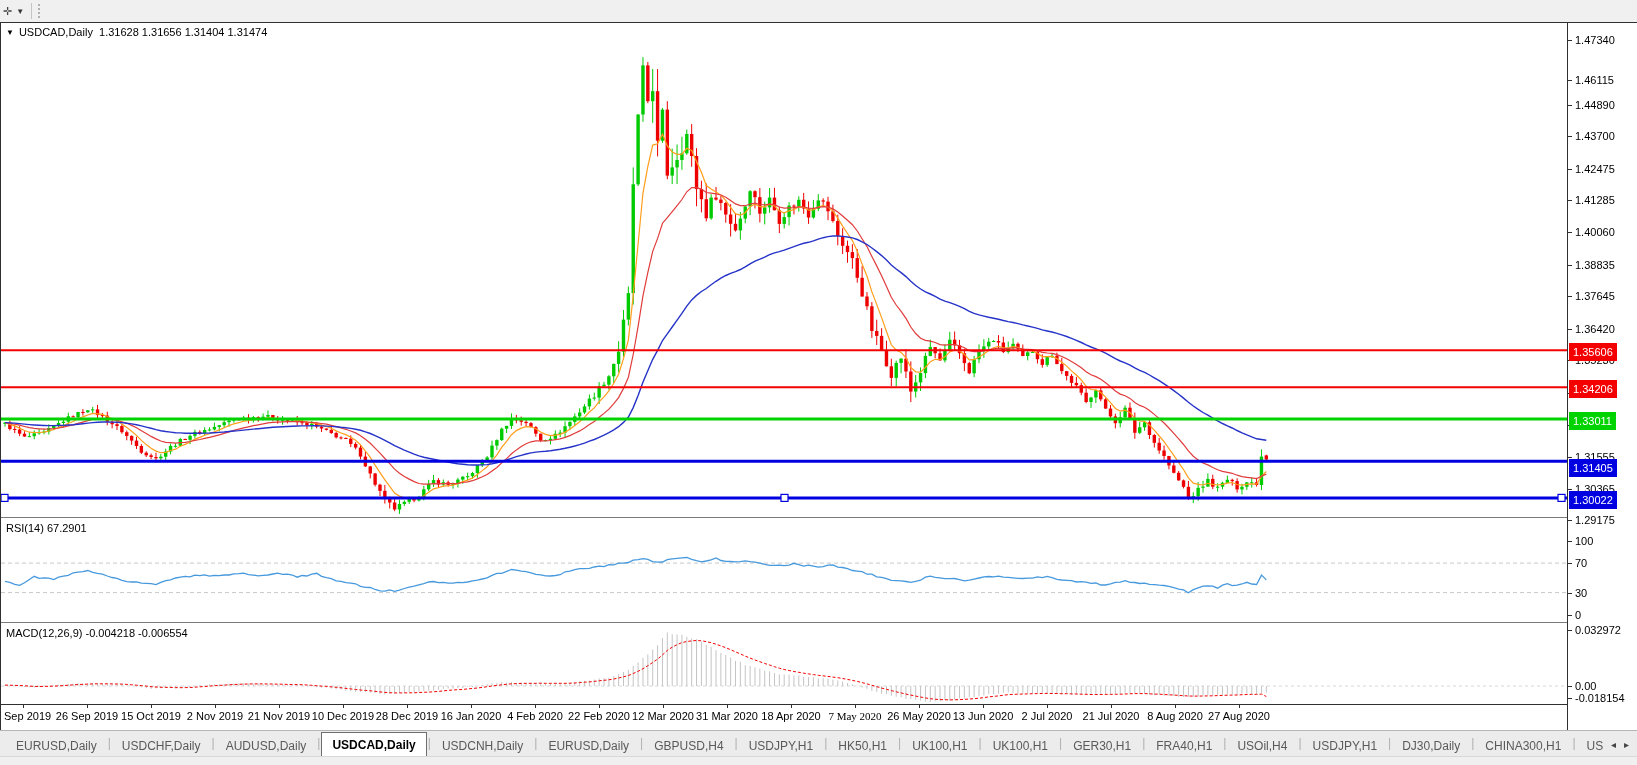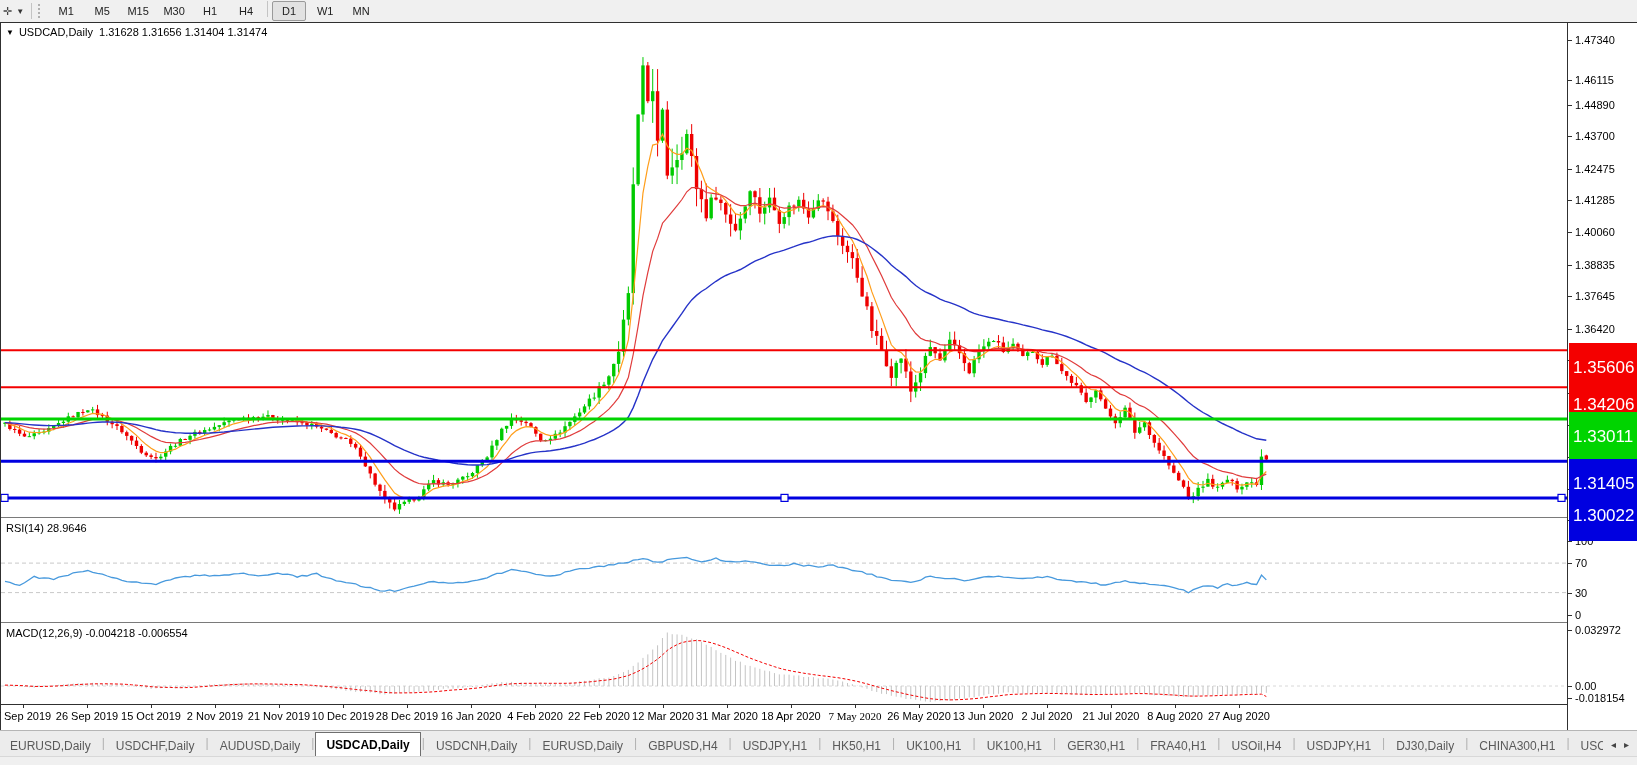--- a/index.html
+++ b/index.html
@@ -24,58 +24,46 @@
   .pane-sep{position:absolute;left:0;width:1566px;height:2px;background:#fff;border-top:1px solid #7a7a7a;box-sizing:border-box;}
   #sep1{top:494px;} #sep2{top:599px;}
   #date-strip{position:absolute;left:0;top:681px;width:1566px;height:26px;border-top:1px solid #303030;background:#fff;}
   .date-label{position:absolute;top:5px;transform:translateX(-50%);font-size:11px;color:#000;white-space:nowrap;}
   .date-tick{position:absolute;top:0;width:1px;height:3px;background:#303030;}
 
   
   #axis{position:absolute;left:1566px;top:0;width:71px;height:707px;background:#fff;border-left:1px solid #303030;box-sizing:border-box;}
   .tick{position:absolute;left:7px;font-size:11px;color:#000;white-space:nowrap;}
   .tick::before{content:"";position:absolute;left:-7px;top:6px;width:4px;height:1px;background:#303030;}
-  .price-flag{position:absolute;left:1px;height:14px;line-height:14px;padding:18px 4px;font-size:17px;color:#fff;white-space:nowrap;}
+  .price-flag{position:absolute;left:1px;height:14px;line-height:14px;padding:2px 4px;font-size:11px;color:#fff;white-space:nowrap;}
 
   
   .pane-label{position:absolute;left:5px;top:3px;font-size:11px;color:#000;white-space:nowrap;z-index:5;}
   #main-title{display:flex;align-items:center;gap:5px;}
   #main-title .caret{font-size:8px;color:#000;}
 
   
   #tabbar{position:absolute;left:0;top:730px;width:1637px;height:26px;background:#ececec;border-top:1px solid #b5b5b5;display:flex;align-items:flex-end;font-size:12px;color:#5a5a5a;}
-  #tabs{display:flex;align-items:flex-end;height:29px;padding-left:0;flex:1;overflow:hidden;}
+  #tabs{display:flex;align-items:flex-end;height:29px;padding-left:6px;flex:1;overflow:hidden;}
   .tab{height:21px;line-height:21px;padding:0 10px;white-space:nowrap;cursor:default;}
   .tab.active{background:#fff;color:#000;border:1px solid #6e6e6e;border-bottom:none;height:24px;line-height:24px;font-weight:bold;}
   .tab-sep{color:#b0b0b0;align-self:center;padding:0 1px;}
   #tab-scroll{display:flex;align-items:center;gap:8px;padding:0 8px;color:#444;font-size:10px;height:26px;}
   #bottomstrip{position:absolute;left:0;top:756px;width:1637px;height:9px;background:#f0f0f0;border-top:1px solid #d8d8d8;}
   svg{display:block;}
 </style>
 </head>
 <body>
 <div id="app">
 
   <div id="toolbar">
     <span class="tb-icon">✛</span>
     <span class="tb-caret">▼</span>
     <span class="tb-sep"></span>
     <span class="tb-grip"></span>
-    <span id="tf-buttons" style="display:flex;">
-        <span class="tf-btn">M1</span>
-        <span class="tf-btn">M5</span>
-        <span class="tf-btn">M15</span>
-        <span class="tf-btn">M30</span>
-        <span class="tf-btn">H1</span>
-        <span class="tf-btn">H4</span>
-        <span class="tb-sep"></span>
-        <span class="tf-btn active">D1</span>
-        <span class="tf-btn">W1</span>
-        <span class="tf-btn">MN</span>
-      </span>
   </div>
 
   <div id="chartwin">
     <div id="pane-main" class="pane">
       <div class="pane-label" id="main-title">
         <span class="caret">▼</span>
         <span><span>USDCAD,Daily</span>&nbsp;&nbsp;<span>1.31628</span> <span>1.31656</span> <span>1.31404</span> <span>1.31474</span></span>
       </div>
       <div id="svg-main">
           <svg width="1566" height="494" viewBox="0 0 1566 494">
@@ -608,21 +596,21 @@
             <line x1="0" y1="438.3" x2="1566" y2="438.3" stroke="#0000e0" stroke-width="3"></line>
             <line x1="0" y1="474.9" x2="1566" y2="474.9" stroke="#0000e0" stroke-width="3"></line>
             <rect x="0" y="471.4" width="7" height="7" fill="#ffffff" stroke="#0000e0" stroke-width="1.2"></rect>
             <rect x="780" y="471.4" width="7" height="7" fill="#ffffff" stroke="#0000e0" stroke-width="1.2"></rect>
             <rect x="1557" y="471.4" width="7" height="7" fill="#ffffff" stroke="#0000e0" stroke-width="1.2"></rect>
           </svg>
         </div>
     </div>
     <div id="sep1" class="pane-sep"></div>
     <div id="pane-rsi" class="pane">
-      <div class="pane-label">RSI(14) 28.9646</div>
+      <div class="pane-label">RSI(14) 67.2901</div>
       <div id="svg-rsi">
           <svg width="1566" height="103" viewBox="0 0 1566 103">
             <line x1="0" y1="44.1" x2="1566" y2="44.1" stroke="#c8c8c8" stroke-width="1" stroke-dasharray="4,3"></line>
             <line x1="0" y1="73.6" x2="1566" y2="73.6" stroke="#c8c8c8" stroke-width="1" stroke-dasharray="4,3"></line>
             <polyline points="4.0,62.4 8.9,63.4 13.7,65.4 18.6,66.4 23.5,63.8 28.4,60.5 33.2,57.3 38.1,59.4 43.0,58.8 47.8,59.2 52.7,60.6 57.6,58.2 62.4,57.1 67.3,56.4 72.2,53.8 77.0,53.2 81.9,52.6 86.8,51.5 91.7,53.4 96.5,54.4 101.4,55.2 106.3,57.0 111.1,58.5 116.0,59.4 120.9,61.3 125.8,62.6 130.6,63.0 135.5,62.9 140.4,64.2 145.2,64.3 150.1,64.7 155.0,65.6 159.8,63.3 164.7,61.6 169.6,60.9 174.5,59.0 179.3,58.1 184.2,57.4 189.1,57.8 193.9,56.1 198.8,56.6 203.7,55.8 208.5,57.2 213.4,56.3 218.3,56.6 223.2,56.0 228.0,56.0 232.9,54.9 237.8,54.7 242.6,54.2 247.5,55.7 252.4,56.1 257.2,56.8 262.1,56.4 267.0,56.0 271.9,55.0 276.7,54.1 281.6,55.4 286.5,55.1 291.3,56.0 296.2,58.2 301.1,56.5 305.9,57.0 310.8,55.2 315.7,54.3 320.6,57.3 325.4,58.7 330.3,59.6 335.2,61.9 340.0,62.3 344.9,63.7 349.8,64.1 354.6,64.8 359.5,67.4 364.4,68.4 369.3,68.5 374.1,70.5 379.0,71.8 383.9,72.1 388.7,70.9 393.6,72.3 398.5,71.2 403.3,69.5 408.2,68.1 413.1,67.1 417.9,65.8 422.8,64.6 427.7,63.0 432.6,62.5 437.4,63.7 442.3,63.4 447.2,64.2 452.0,64.2 456.9,63.4 461.8,63.6 466.7,63.0 471.5,61.9 476.4,61.2 481.3,60.0 486.1,58.8 491.0,56.4 495.9,54.3 500.7,54.3 505.6,52.4 510.5,50.5 515.4,51.1 520.2,52.2 525.1,52.7 530.0,53.8 534.8,55.4 539.7,55.8 544.6,56.9 549.4,57.0 554.3,56.5 559.2,55.7 564.1,52.8 568.9,52.1 573.8,50.6 578.7,49.7 583.5,49.6 588.4,49.4 593.3,48.0 598.1,47.1 603.0,47.7 607.9,45.7 612.8,45.8 617.6,44.2 622.5,44.1 627.4,43.5 632.2,41.1 637.1,40.7 642.0,39.7 646.8,40.4 651.7,42.7 656.6,43.2 661.5,43.0 666.3,40.6 671.2,39.9 676.1,39.3 680.9,38.9 685.8,38.5 690.7,40.3 695.5,41.6 700.4,42.8 705.3,42.0 710.1,40.9 715.0,39.0 719.9,41.5 724.8,42.3 729.6,42.5 734.5,42.8 739.4,42.7 744.2,41.8 749.1,42.7 754.0,43.1 758.9,44.1 763.7,45.4 768.6,46.4 773.5,46.3 778.3,46.2 783.2,46.7 788.1,46.1 792.9,44.3 797.8,45.7 802.7,47.1 807.6,46.2 812.4,47.1 817.3,48.2 822.2,47.6 827.0,46.2 831.9,46.0 836.8,48.2 841.6,48.5 846.5,49.7 851.4,51.5 856.3,52.1 861.1,52.6 866.0,55.2 870.9,55.2 875.7,57.8 880.6,58.4 885.5,59.7 890.3,61.3 895.2,61.6 900.1,61.8 905.0,62.5 909.8,63.4 914.7,62.3 919.6,61.2 924.4,58.2 929.3,57.2 934.2,58.4 939.0,58.8 943.9,59.7 948.8,59.6 953.6,59.5 958.5,60.6 963.4,61.8 968.3,61.2 973.1,60.1 978.0,59.0 982.9,57.8 987.7,57.5 992.6,57.8 997.5,57.2 1002.4,58.1 1007.2,58.3 1012.1,58.9 1017.0,59.4 1021.8,59.5 1026.7,59.1 1031.6,59.1 1036.4,57.9 1041.3,58.6 1046.2,57.4 1051.0,58.6 1055.9,60.4 1060.8,61.0 1065.7,61.4 1070.5,61.7 1075.4,63.0 1080.3,62.6 1085.1,63.2 1090.0,64.3 1094.9,64.0 1099.8,66.0 1104.6,66.0 1109.5,64.9 1114.4,63.4 1119.2,63.1 1124.1,61.7 1129.0,63.4 1133.8,63.5 1138.7,64.5 1143.6,64.1 1148.5,65.3 1153.3,65.7 1158.2,66.2 1163.1,66.5 1167.9,67.4 1172.8,68.7 1177.7,70.1 1182.5,70.9 1187.4,73.7 1192.3,70.7 1197.2,68.8 1202.0,67.1 1206.9,66.9 1211.8,67.2 1216.6,69.2 1221.5,66.1 1226.4,64.7 1231.2,66.7 1236.1,66.2 1241.0,65.0 1245.9,63.3 1250.7,65.0 1255.6,65.5 1260.5,56.1 1265.3,60.9" fill="none" stroke="#4799dd" stroke-width="1.3"></polyline>
           </svg>
         </div>
     </div>
     <div id="sep2" class="pane-sep"></div>
     <div id="pane-macd" class="pane">

